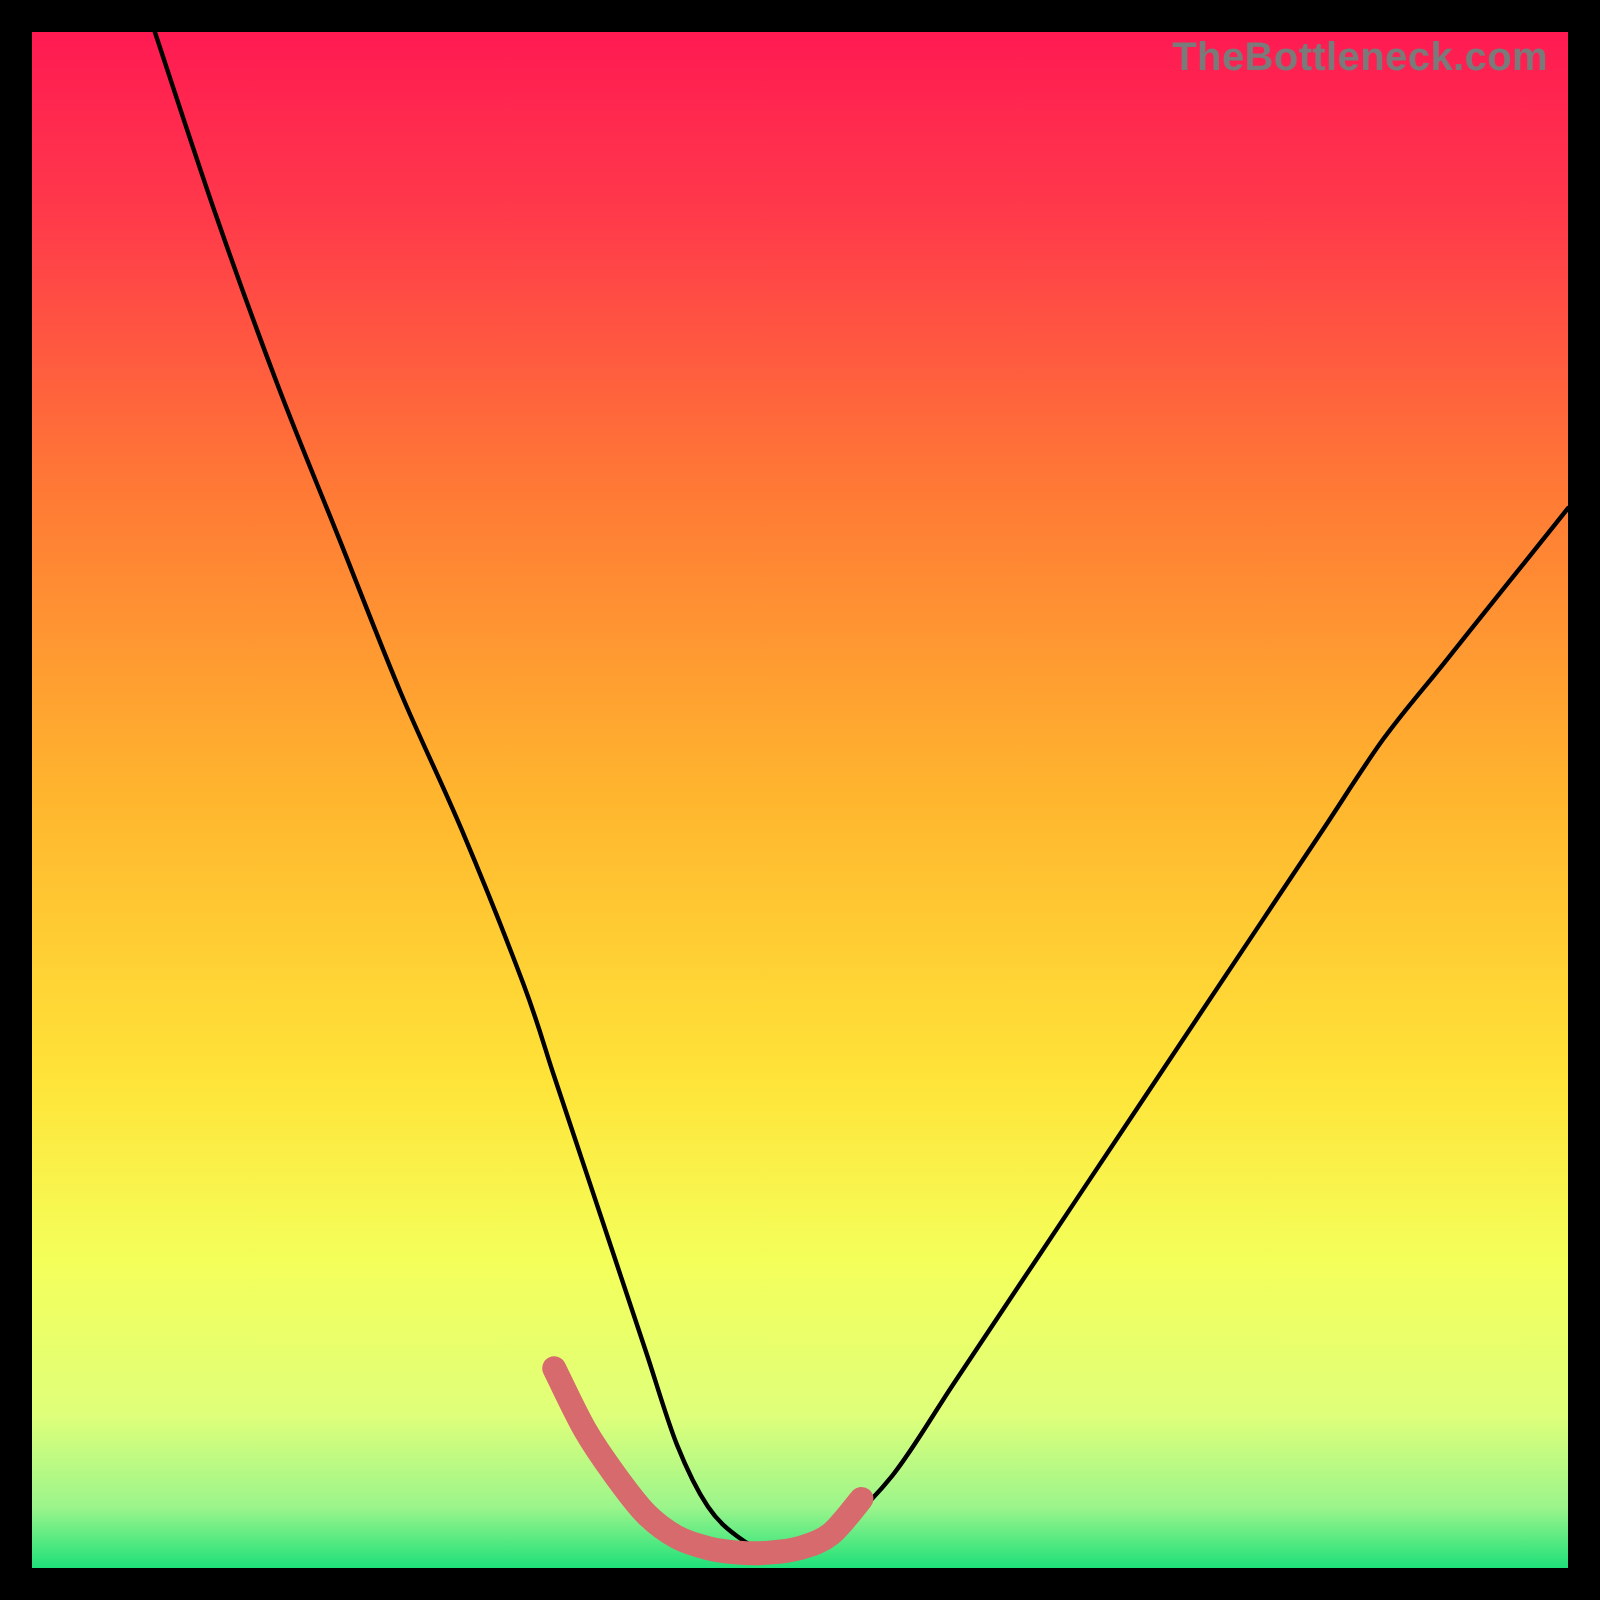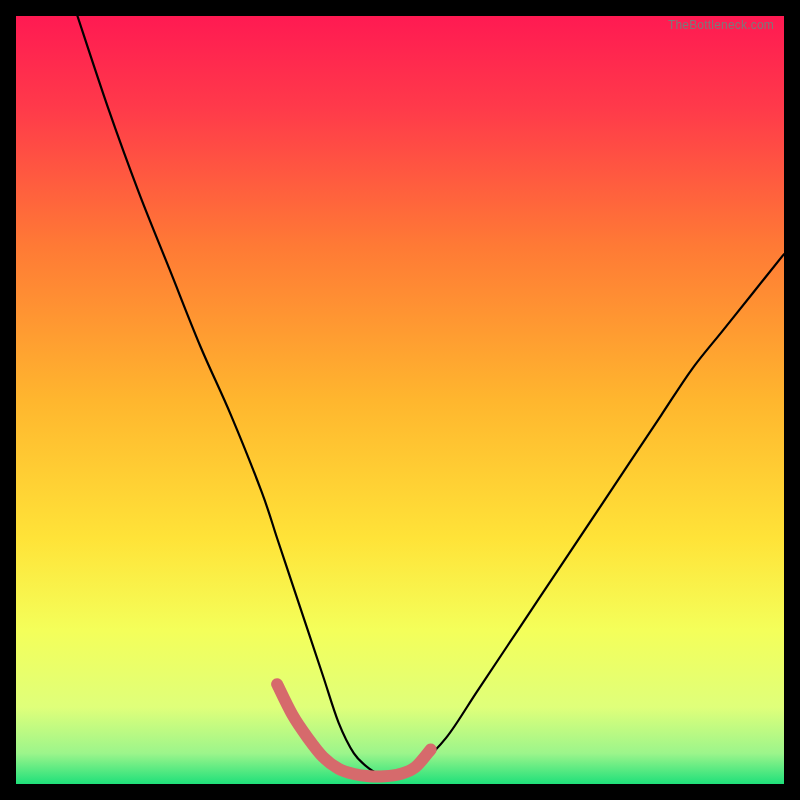--- a/index.html
+++ b/index.html
@@ -24,23 +24,23 @@
     left: 0;
     top: 0;
     width: 768px;
     height: 768px;
   }
   .watermark {
     position: absolute;
     top: 2px;
     right: 10px;
     color: #7a7a7a;
-    font-size: 12px;
+    font-size: 20px;
     letter-spacing: 0.2px;
-    font-weight: 400;
+    font-weight: 700;
     z-index: 5;
   }
 </style>
 </head>
 <body>
 
 <div class="frame">
   <div class="watermark">TheBottleneck.com</div>
   <svg class="plot" viewBox="0 0 768 768" preserveAspectRatio="none">
     <defs>

